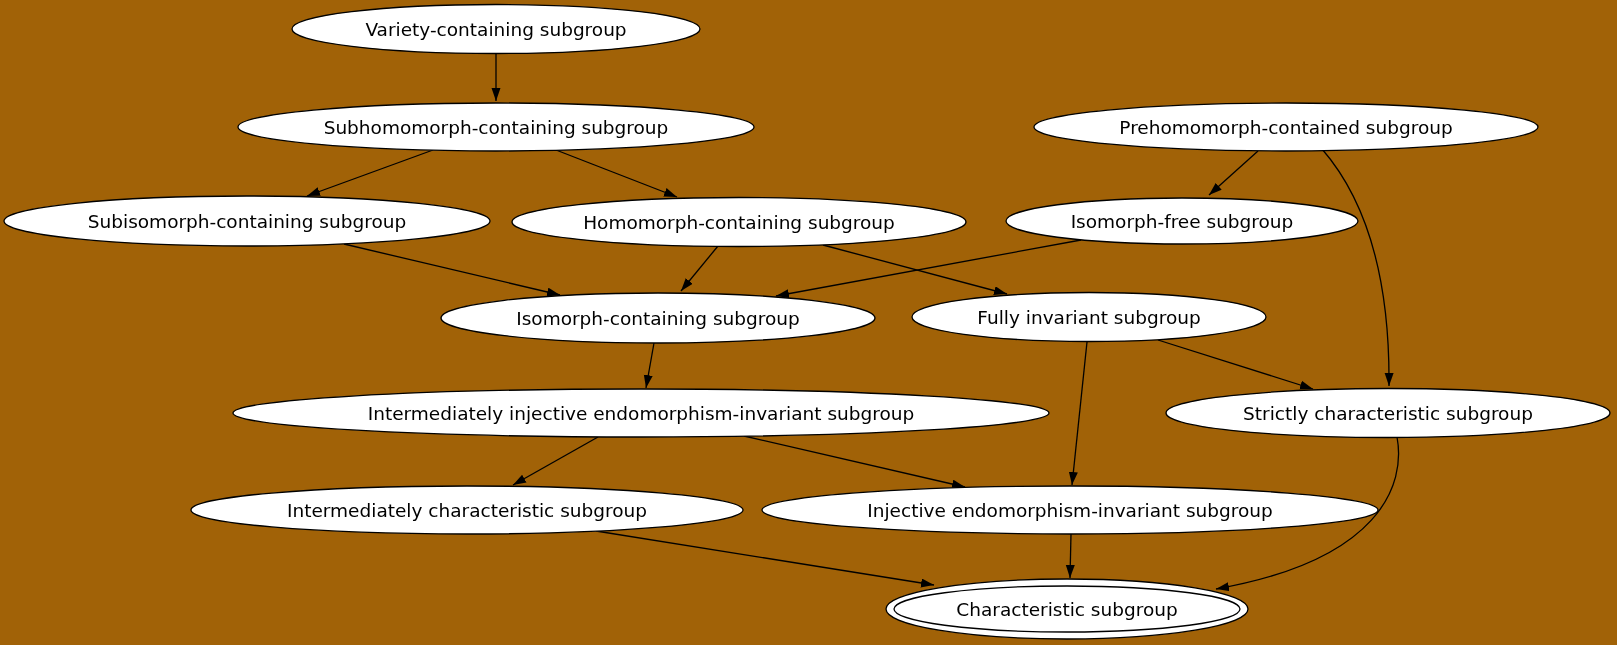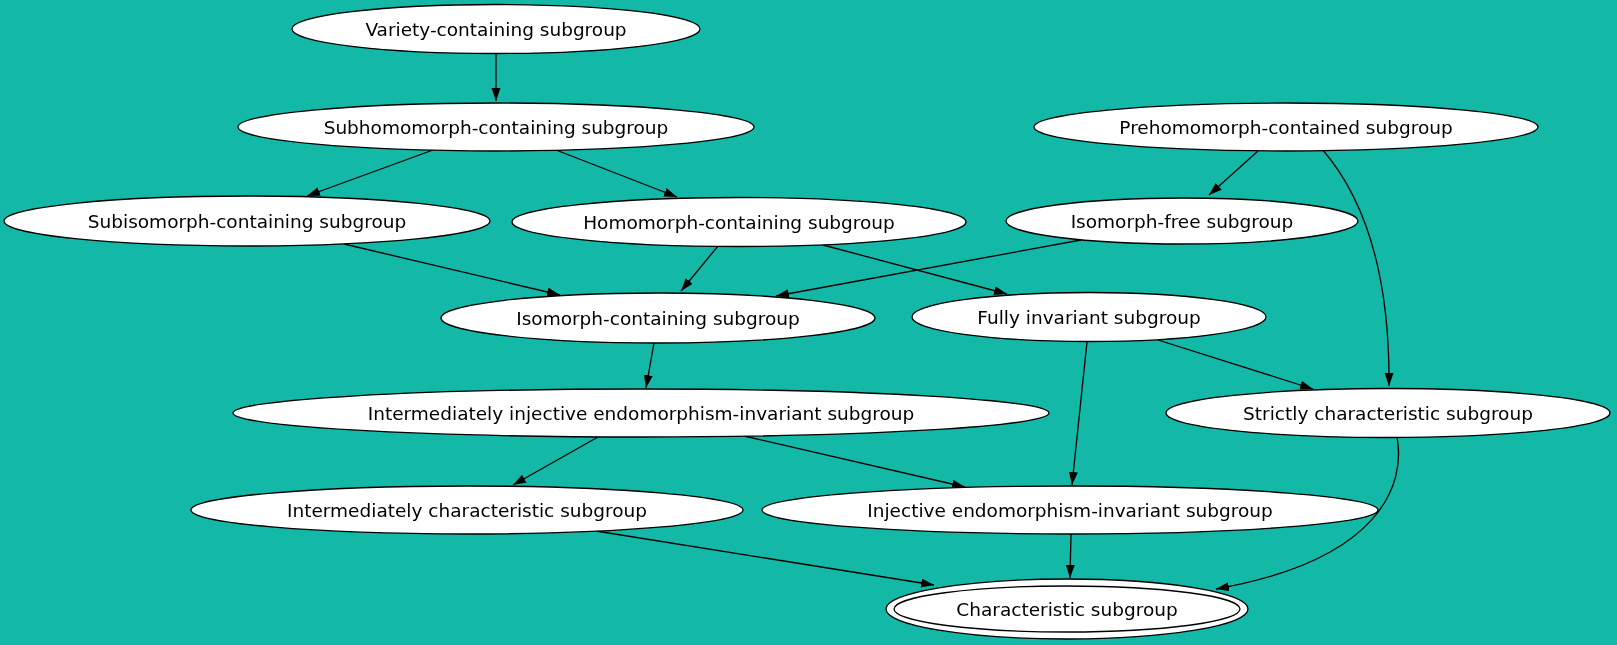--- a/index.html
+++ b/index.html
@@ -4,21 +4,21 @@
 <style>
   html, body {
     margin: 0;
     padding: 0;
     background: #ffffff;
   }
   .stage {
     width: 1617px;
     height: 645px;
     position: relative;
-    background: #14b8a6;
+    background: #a16207;
     overflow: hidden;
   }
   svg {
     display: block;
     font-family: "DejaVu Sans", "Liberation Sans", sans-serif;
   }
   .node-label {
     font-size: 18.5px;
     fill: #000000;
     text-anchor: middle;

